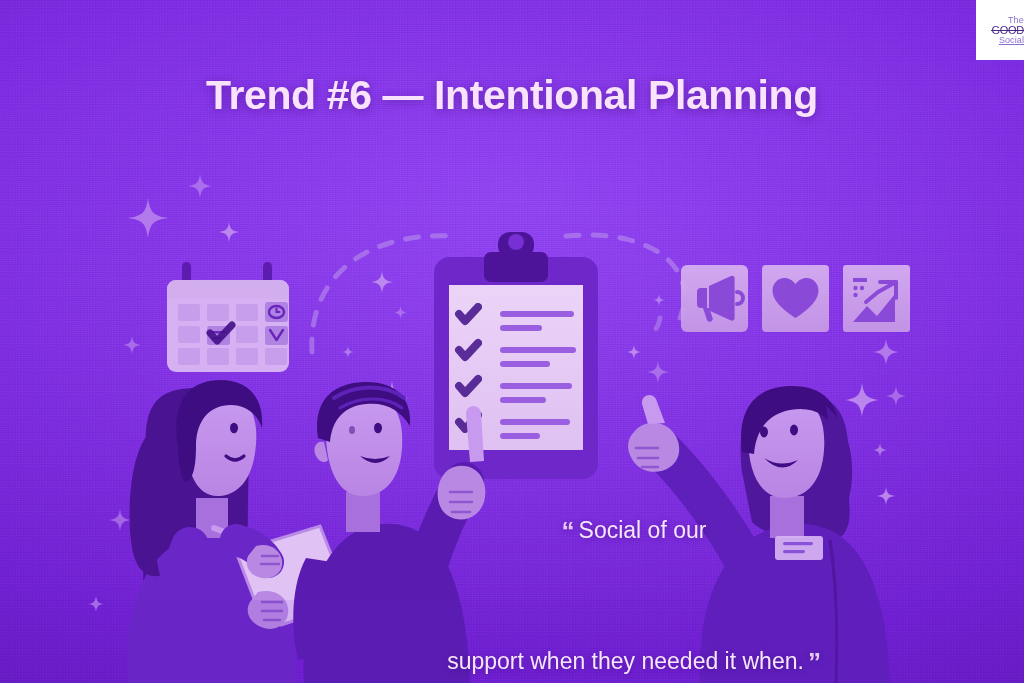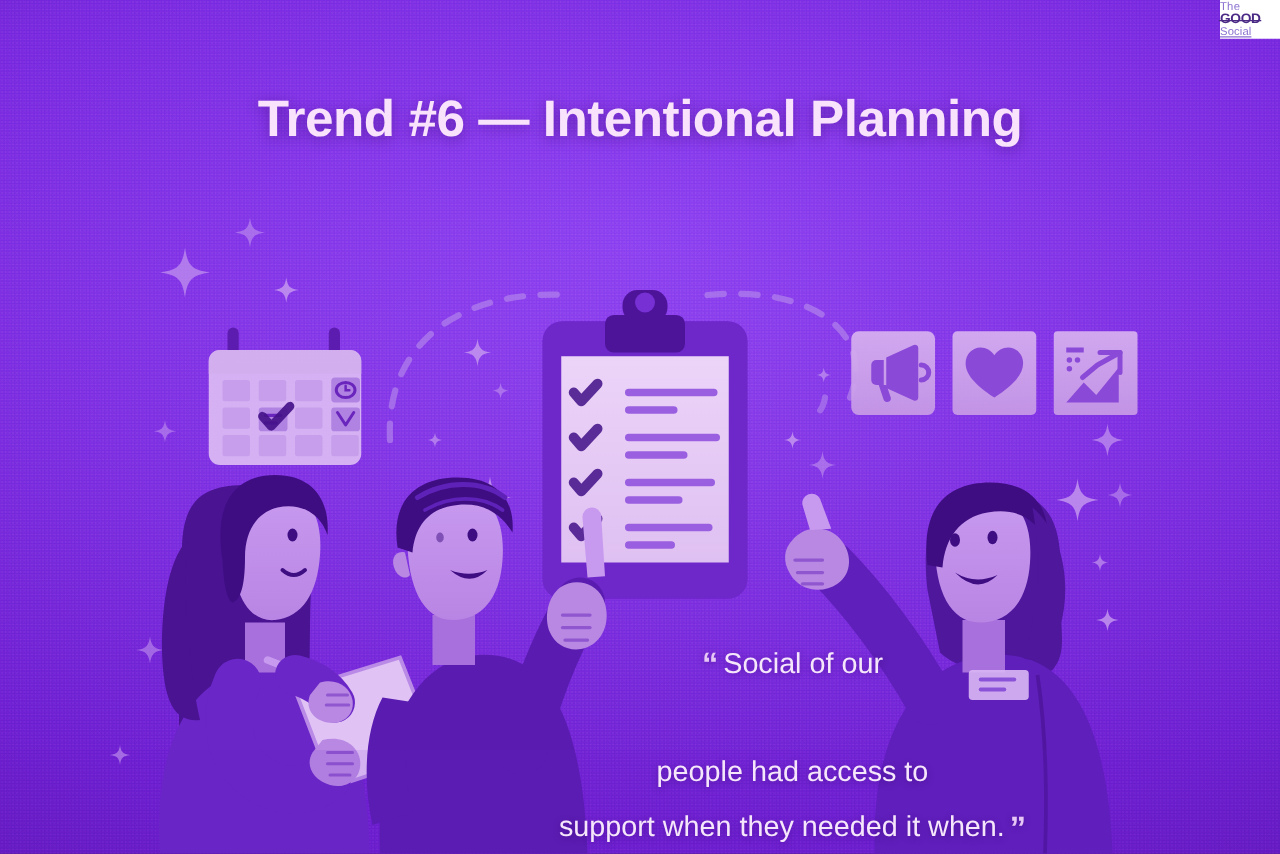--- a/index.html
+++ b/index.html
@@ -46,29 +46,29 @@
     background-position:0 0, 2px 1px;
   }
 
   
   .sparkle { position:absolute; }
   .sparkle svg { display:block; }
 
   
   .logo {
     position:absolute; top:0; right:0;
-    width:48px; height:31px;
+    width:48px; height:60px;
     background:#ffffff;
     display:flex; flex-direction:column;
-    align-items:flex-start; justify-content:center;
+    align-items:flex-end; justify-content:center;
     line-height:1;
     z-index:40;
   }
   .logo .l-the   { font-size:9px; color:#8a6fd0; letter-spacing:.2px; margin-bottom:0px; }
-  .logo .l-good  { font-size:11px; font-weight:700; color:#4b2a85; letter-spacing:-.3px;
+  .logo .l-good  { font-size:11px; font-weight:400; color:#4b2a85; letter-spacing:-.3px;
                    position:relative; }
   .logo .l-good::after {
     content:""; position:absolute; left:-1px; right:-1px; top:52%;
     height:1px; background:#4b2a85;
   }
   .logo .l-social{ font-size:9px; color:#8a6fd0; letter-spacing:.1px; margin-top:0px;text-decoration:underline; }
 
   
   .headline {
     position:absolute;
@@ -479,21 +479,21 @@
     </svg>
   </div>
 
   <div class="headline">
     <div class="h-line">Trend #6 — Intentional Planning</div>
   </div>
 
   <div class="quote">
     <span class="qmark open">“</span><span>Social of our</span><br>
     <br>
-    <span>people had access to</span><br>
+    <br>
     <span>support when they needed it when.</span><span class="qmark close">”</span>
   </div>
 
   <div class="logo">
     <span class="l-the">The</span>
     <span class="l-good">GOOD</span>
     <span class="l-social">Social</span>
   </div>
 
 </div>

